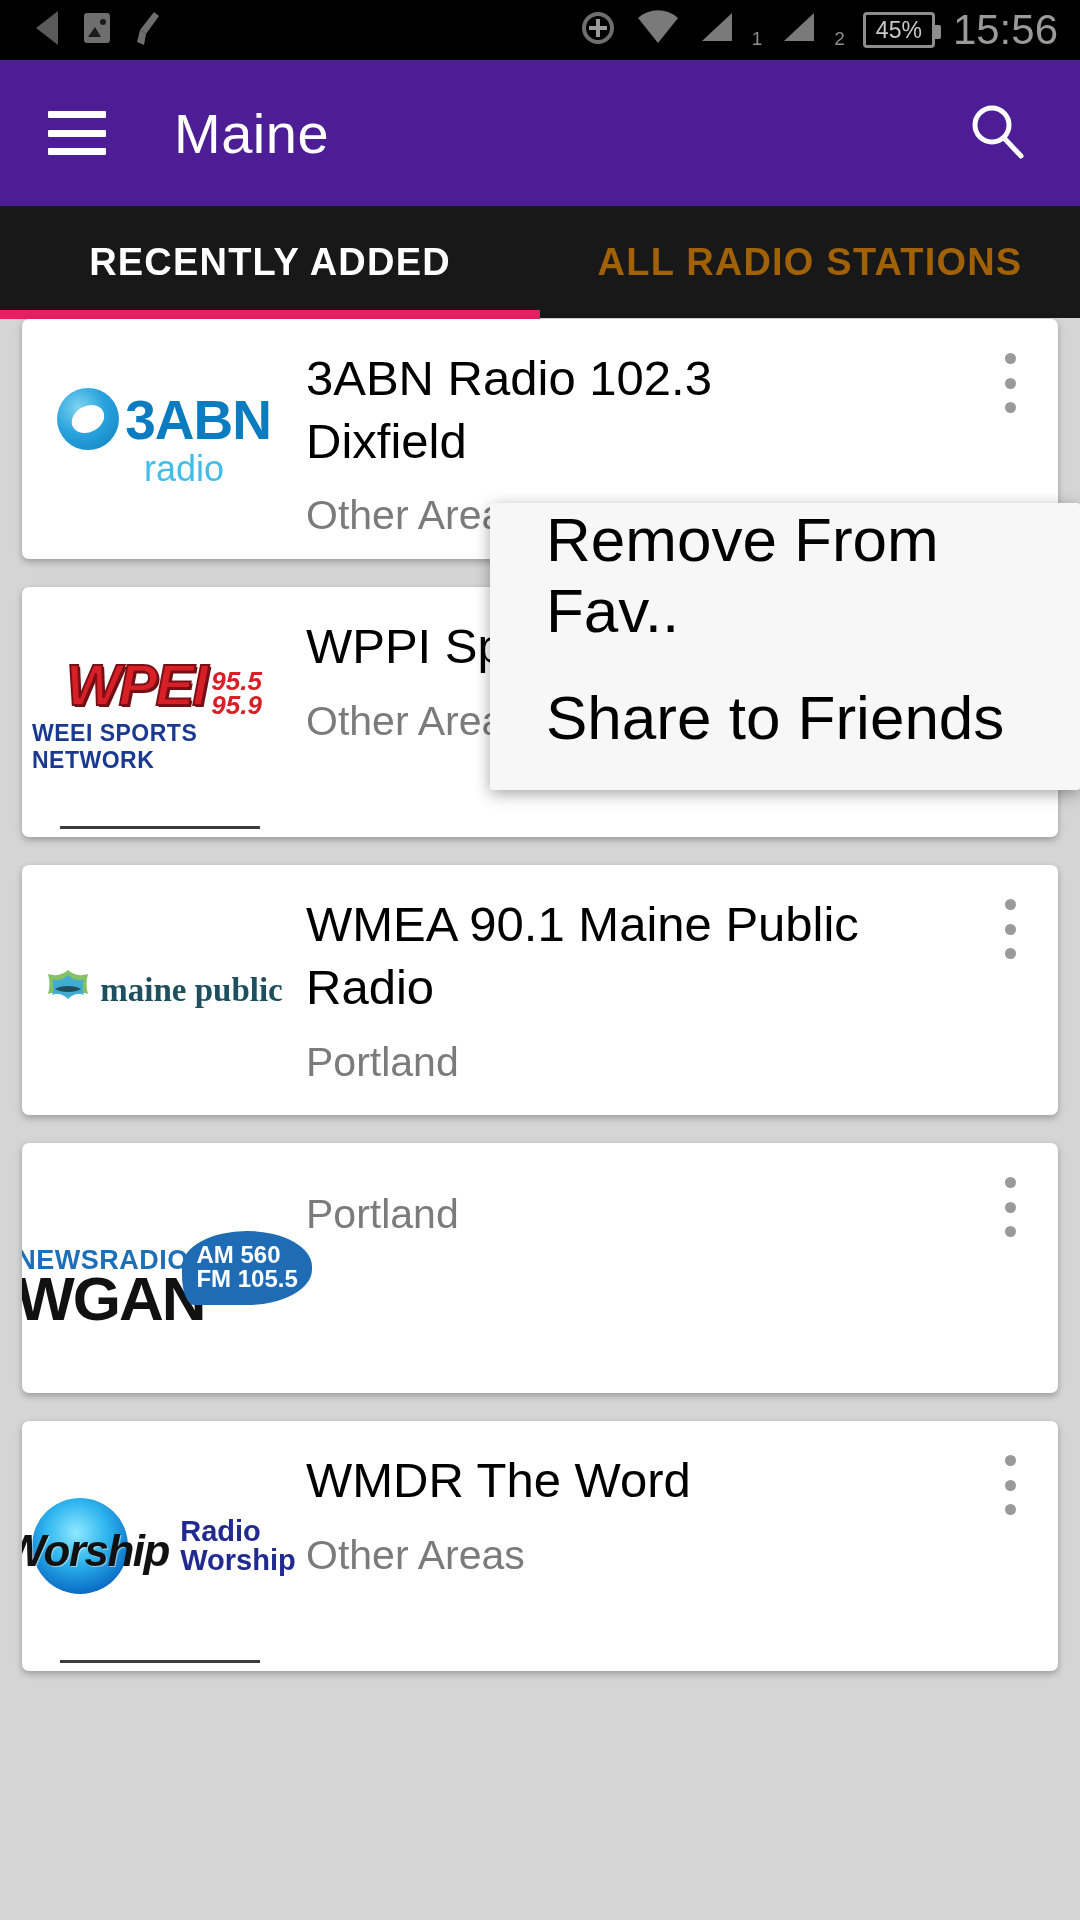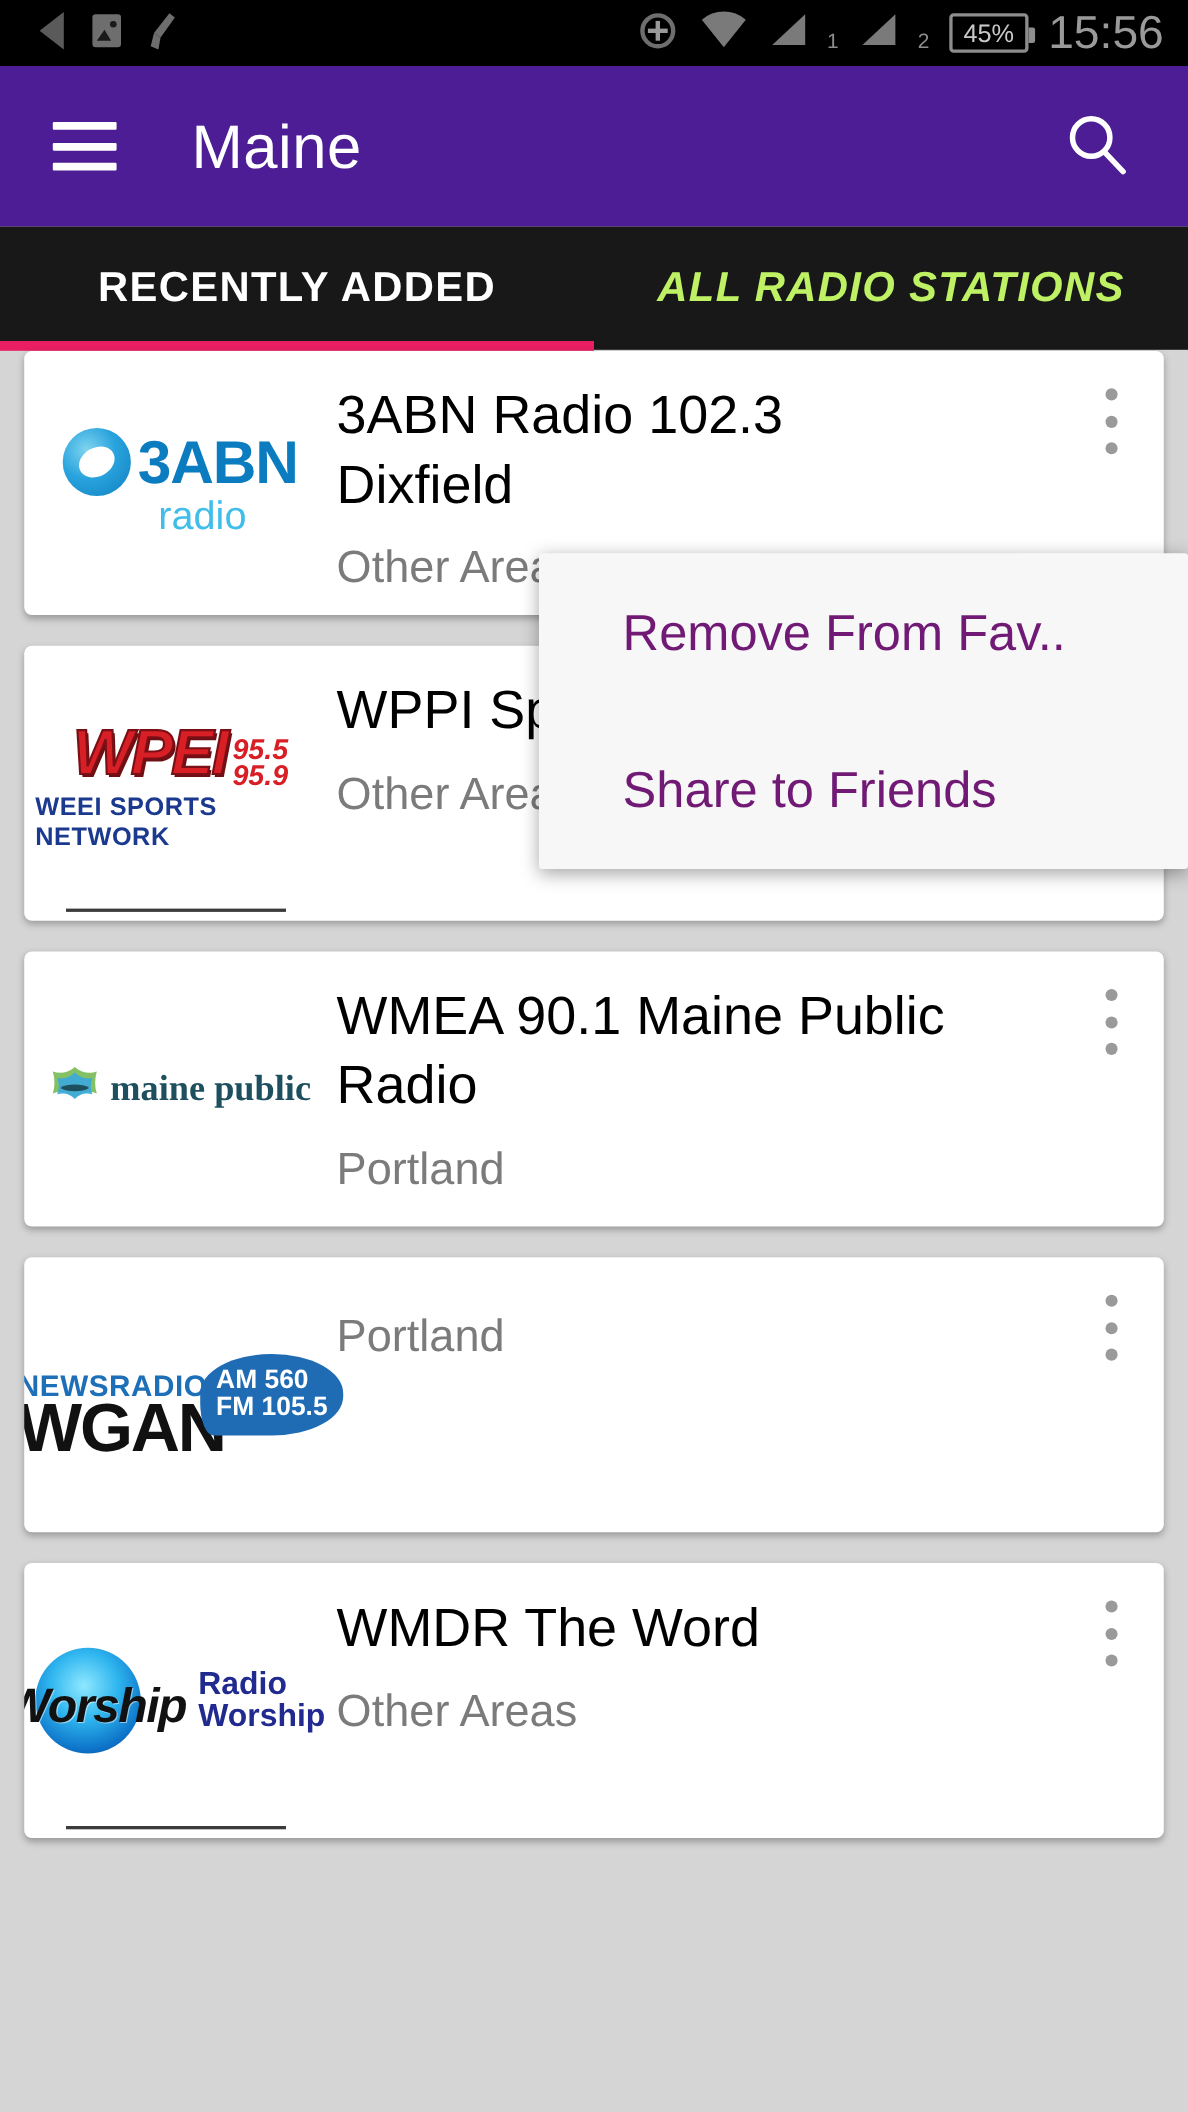--- a/index.html
+++ b/index.html
@@ -46,21 +46,21 @@
   
   .tabs {
     position: absolute; top: 206px; left: 0; width: 1080px; height: 112px;
     background: #181818; display: flex; align-items: flex-end;
   }
   .tab {
     height: 112px; display: flex; align-items: center; justify-content: center;
     font-size: 38px; font-weight: bold; letter-spacing: 1.2px; cursor: pointer;
   }
   .tab-recent { width: 540px; color: #ffffff; }
-  .tab-all { width: 540px; color: #bef264; font-style: italic; }
+  .tab-all { width: 540px; color: #a16207; }
   .tab-indicator {
     position: absolute; top: 310px; left: 0; width: 540px; height: 9px; background: #e91e63;
   }
 
   
   .list { position: absolute; top: 319px; left: 0; width: 1080px; height: 1601px; background: #d5d5d5; }
   .card {
     position: relative; margin: 0 22px 28px 22px; background: #ffffff;
     border-radius: 7px; box-shadow: 0 3px 7px rgba(0,0,0,0.28);
     display: flex; align-items: stretch; min-height: 255px; overflow: hidden;
@@ -77,21 +77,21 @@
     display: flex; flex-direction: column; align-items: center; justify-content: space-between;
     cursor: pointer; padding: 6px 0;
   }
   .kebab i { width: 11px; height: 11px; border-radius: 50%; background: #9a9a9a; display: block; }
   .card-underline {
     position: absolute; bottom: 8px; left: 38px; width: 200px; height: 3px; background: #3b3b3b;
   }
 
   
   .logo-3abn { display: flex; flex-direction: column; align-items: center; }
-  .l3-row { display: flex; align-items: center; gap: 6px; }
+  .l3-row { display: flex; align-items: flex-start; gap: 6px; }
   .l3-globe {
     width: 62px; height: 62px; border-radius: 50%;
     background: radial-gradient(circle at 35% 32%, #7fd4f0 0%, #29a3dd 45%, #0f7fc0 100%);
     position: relative;
   }
   .l3-globe:after {
     content: ""; position: absolute; left: 14px; top: 18px; width: 34px; height: 26px;
     border-radius: 50%; background: #ffffff; transform: rotate(-28deg);
   }
   .l3-text { font-size: 55px; font-weight: bold; color: #0c7cc0; letter-spacing: -1px; }
@@ -137,22 +137,22 @@
   .ws-right { margin-left: 52px; display: flex; flex-direction: column; line-height: 1.0; }
   .ws-right span { font-size: 29px; font-weight: bold; color: #202a8f; }
 
   
   .menu {
     position: absolute; left: 490px; top: 503px; width: 590px; min-height: 287px;
     background: #f7f7f7; box-shadow: 0 4px 16px rgba(0,0,0,0.35);
     border-radius: 3px; z-index: 40; padding: 0;
   }
   .menu-item {
-    height: 143px; display: flex; align-items: center; padding-left: 76px;
-    font-size: 46px; color: #701a75; cursor: pointer;
+    height: 143px; display: flex; align-items: center; padding-left: 56px;
+    font-size: 62px; color: #000000; cursor: pointer;
   }
 </style>
 </head>
 <body>
 
 <div id="screen">
 
   <div class="statusbar">
     <div class="sb-left">
       <span class="sb-icon">

